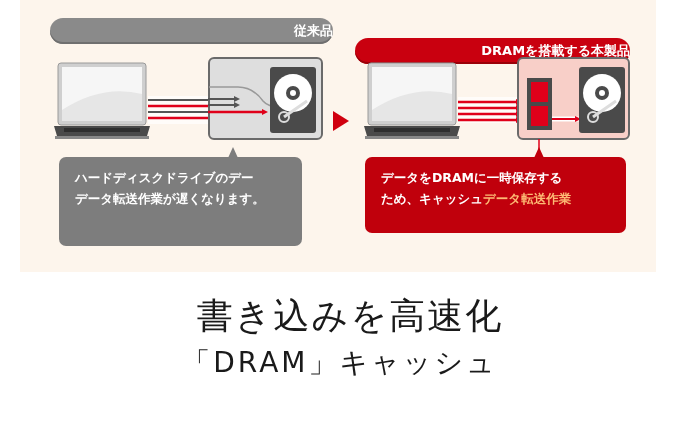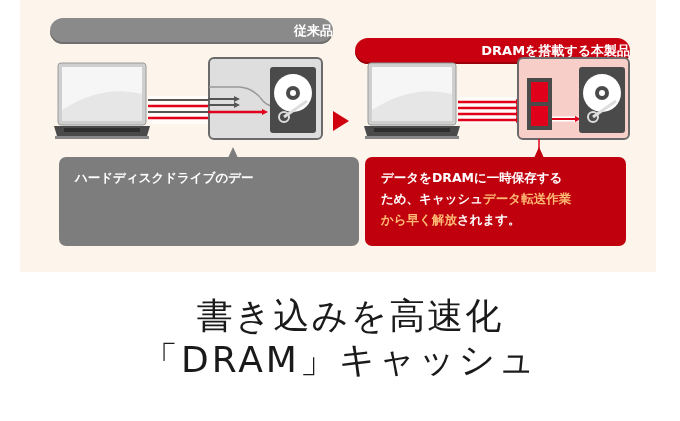--- a/index.html
+++ b/index.html
@@ -5,28 +5,28 @@
   html, body { margin:0; padding:0; }
   body { width:680px; height:421px; background:#ffffff; position:relative; overflow:hidden;
          font-family:"DejaVu Sans", sans-serif; }
   .panel { position:absolute; left:20px; top:0; width:636px; height:272px; background:#fdf5ec; }
   .pill { position:absolute; height:26px; border-radius:13px; color:#fff; font-weight:bold;
           font-size:13px; text-align:right; line-height:26px; }
   .pill.gray { left:50px; top:18px; width:283px; background:#8a8a8a; box-shadow: inset 0 -2px 0 #6f6f6f; }
   .pill.red { left:355px; top:18px; width:275px; background:#c9000f; box-shadow: inset 0 -2px 0 #9a0009; margin-top: 20px; }
   .bubble { position:absolute; border-radius:7px; color:#fff; font-weight:bold; font-size:12.5px;
             line-height:21px; padding:10px 16px; box-sizing:border-box; }
-  .bubble.gray { left:59px; top:157px; width:300px; height:89px; background:#7d7d7d; }
-  .bubble.red { left:365px; top:157px; width:261px; height:89px; background:#c0000c; }
+  .bubble.gray { left:59px; top:157px; width:243px; height:89px; background:#7d7d7d; }
+  .bubble.red { left:365px; top:157px; width:261px; height:76px; background:#c0000c; }
   .hl { color:#fdba74; }
   .tail { position:absolute; width:0; height:0; border-left:5px solid transparent; border-right:5px solid transparent; }
   .title { position:absolute; left:0; width:680px; text-align:center; color:#1a1a1a;
            font-family:"DejaVu Sans", sans-serif; font-weight:normal; }
   .t1 { top:292px; font-size:36px; letter-spacing:2px; padding-left:10px; }
-  .t2 { top:336px; font-size:36px; letter-spacing:3px; }
+  .t2 { top:344px; font-size:28px; letter-spacing:3px; }
   svg { position:absolute; }
 </style>
 </head>
 <body>
 
 <div class="panel"></div>
 
 <div class="pill gray">従来品</div>
 <div class="pill red">DRAMを搭載する本製品</div>
 
@@ -112,22 +112,22 @@
     <circle cx="76" cy="60" r="5" fill="none" stroke="#ddd" stroke-width="2"></circle>
   </g>
   <line x1="22" y1="82" x2="22" y2="100" stroke="#e0001a" stroke-width="1.5"></line>
 </svg>
 
 <div class="tail" style="left:228px;top:147px;border-bottom:11px solid #7d7d7d;"></div>
 <div class="tail" style="left:534px;top:147px;border-bottom:11px solid #c0000c;"></div>
 
 <div class="bubble gray">
   <div>ハードディスクドライブのデー</div>
+  <div>データ転送作業が遅くなります。</div>
 </div>
 
 <div class="bubble red">
   <div>データをDRAMに一時保存する</div>
   <div><span>ため、キャッシュ</span><span class="hl">データ転送作業</span></div>
-  <div><span class="hl">から早く解放</span><span>されます。</span></div>
 </div>
 
 <div class="title t1">書き込みを高速化</div>
 <div class="title t2">「DRAM」キャッシュ</div>
 
 </body></html>

